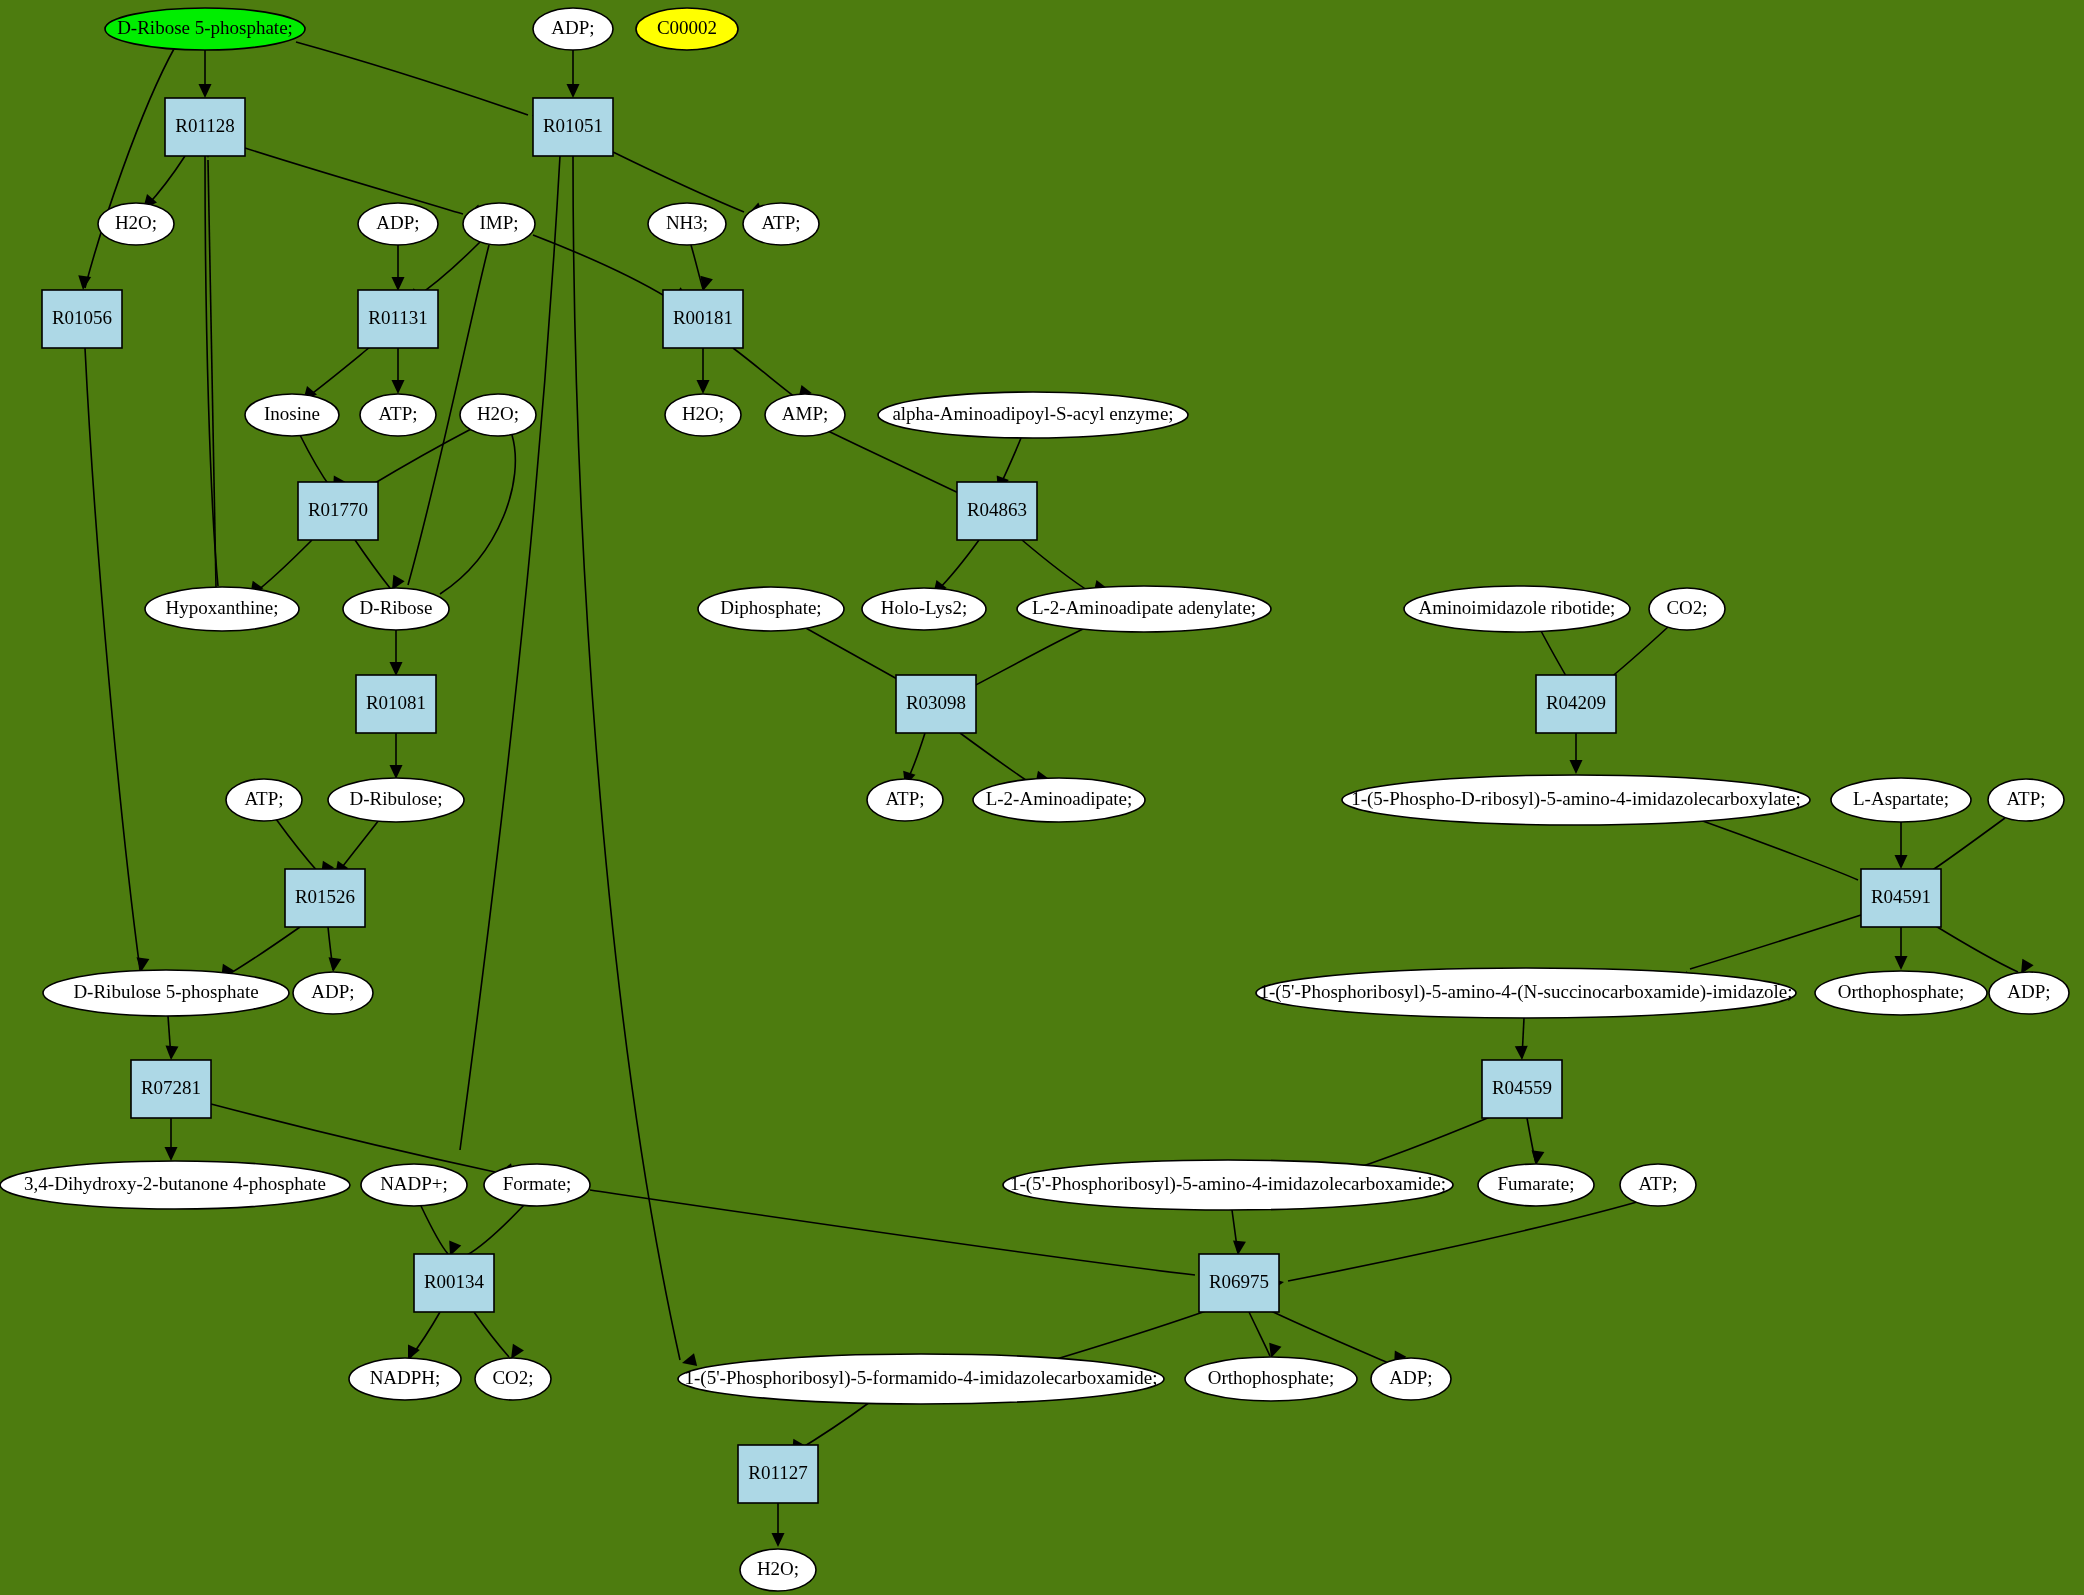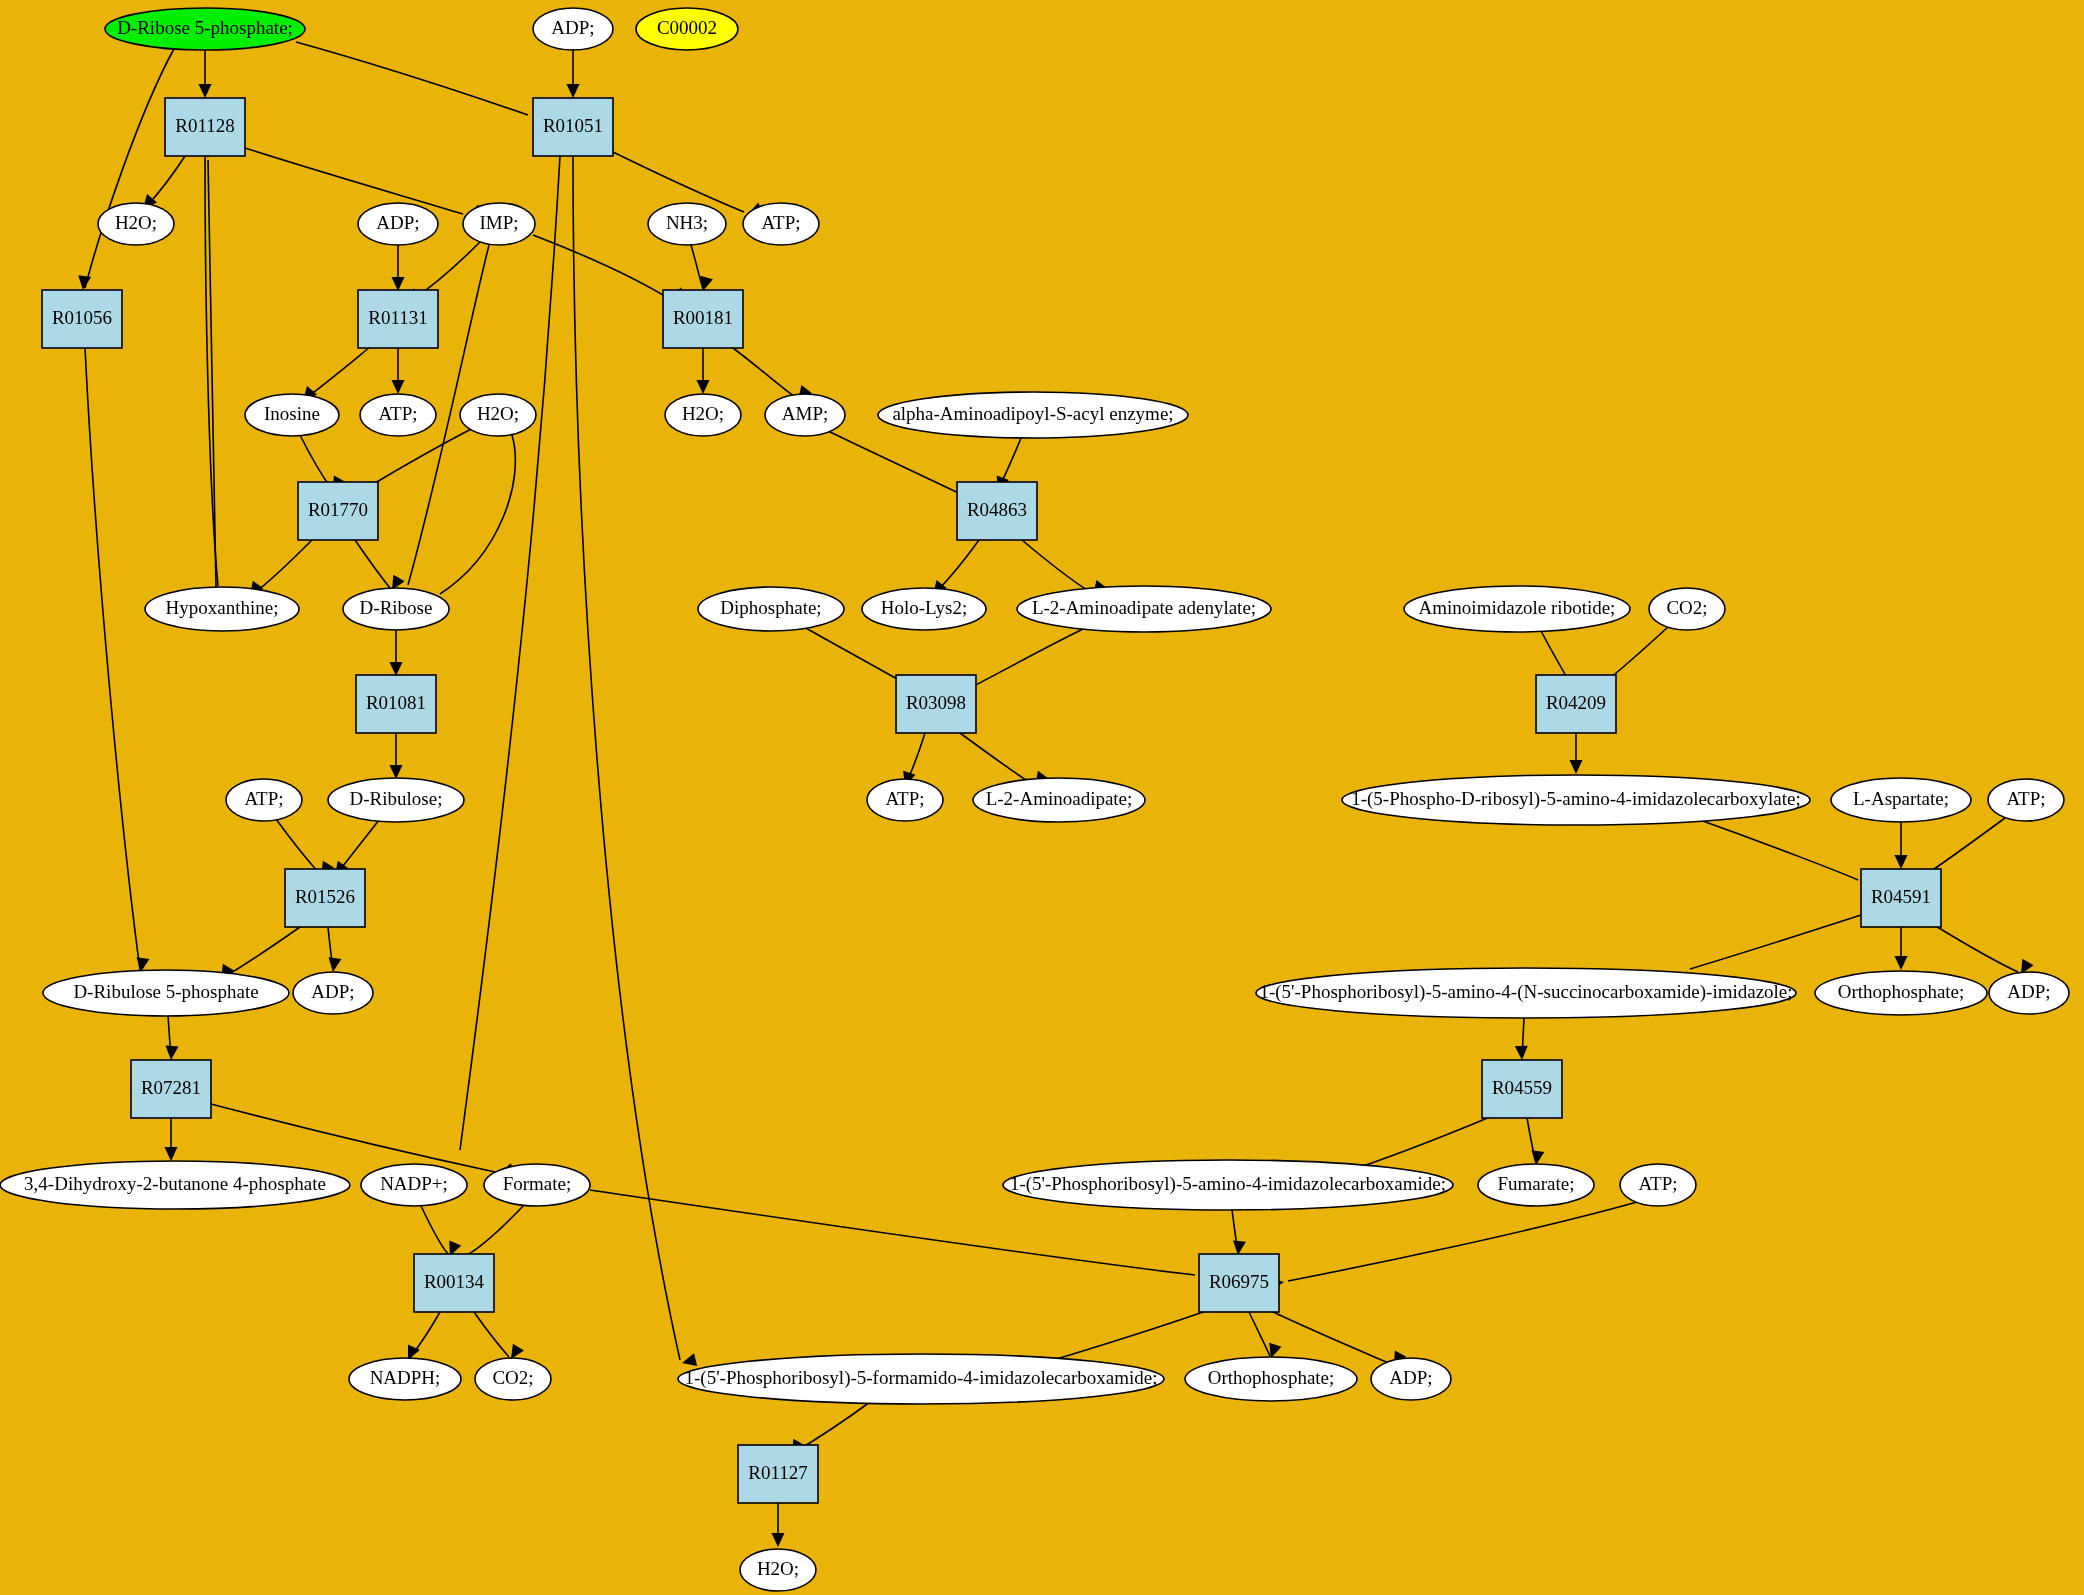--- a/index.html
+++ b/index.html
@@ -4,21 +4,21 @@
 <style>
   html, body {
     margin: 0;
     padding: 0;
     background: #ffffff;
   }
   #canvas-wrap {
     position: relative;
     width: 2084px;
     height: 1595px;
-    background: #eab308;
+    background: #4d7c0f;
     overflow: hidden;
   }
   svg#graph {
     display: block;
     width: 2084px;
     height: 1595px;
     font-family: "Liberation Serif", "DejaVu Serif", serif;
   }
   .node-shape {
     stroke: #000000;

